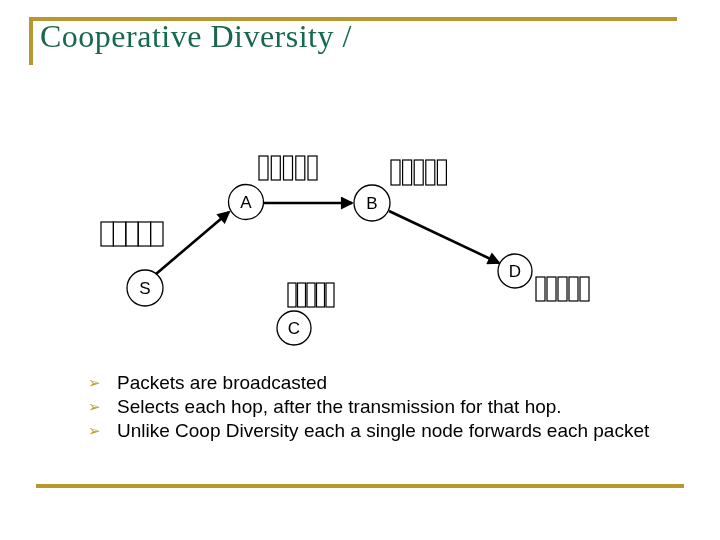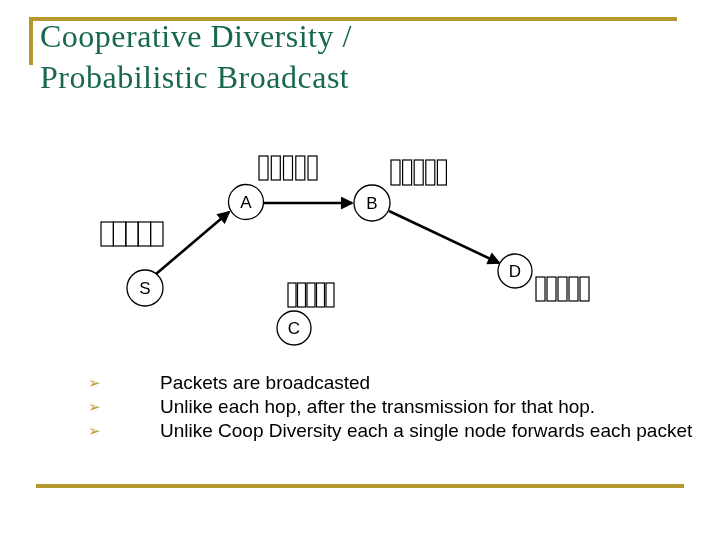--- a/index.html
+++ b/index.html
@@ -55,34 +55,33 @@
   .bullets li {
     display: flex; align-items: flex-start;
     font-size: 19px; line-height: 24px; color: var(--ink);
   }
   .bullets .marker {
     flex: 0 0 29px;
     font-family: "DejaVu Sans", sans-serif;
     font-size: 15px; line-height: 24px;
     color: var(--accent);
   }
-  .bullets .txt { flex: 1; margin-left: 43px; }
+  .bullets .txt { flex: 1; }
 </style>
 </head>
 <body>
 
 <div class="slide">
 
   <div class="top-rule"></div>
   <div class="left-rule"></div>
   <div class="bottom-rule"></div>
 
   <h1 class="title">
     <span>Cooperative Diversity /</span><br>
-    <span>Probabilistic Broadcast</span>
   </h1>
 
   <svg class="diagram" viewBox="0 0 720 540" xmlns="http://www.w3.org/2000/svg">
     <defs>
       <marker id="arrowhead" viewBox="0 0 10 10" refX="8.5" refY="5" markerWidth="5.5" markerHeight="5" orient="auto">
         <path d="M0 0 L10 5 L0 10 z" fill="#000000"></path>
       </marker>
     </defs>
 
     <line class="edge" x1="156" y1="274" x2="229" y2="212" marker-end="url(#arrowhead)"></line>
@@ -147,21 +146,21 @@
     </g>
   </svg>
 
   <ul class="bullets">
     <li>
       <span class="marker">➢</span>
       <span class="txt">Packets are broadcasted</span>
     </li>
     <li>
       <span class="marker">➢</span>
-      <span class="txt">Unlike each hop, after the transmission for that hop.</span>
+      <span class="txt">Selects each hop, after the transmission for that hop.</span>
     </li>
     <li>
       <span class="marker">➢</span>
       <span class="txt">Unlike Coop Diversity each a single node forwards each packet</span>
     </li>
   </ul>
 
 </div>
 
 </body></html>

